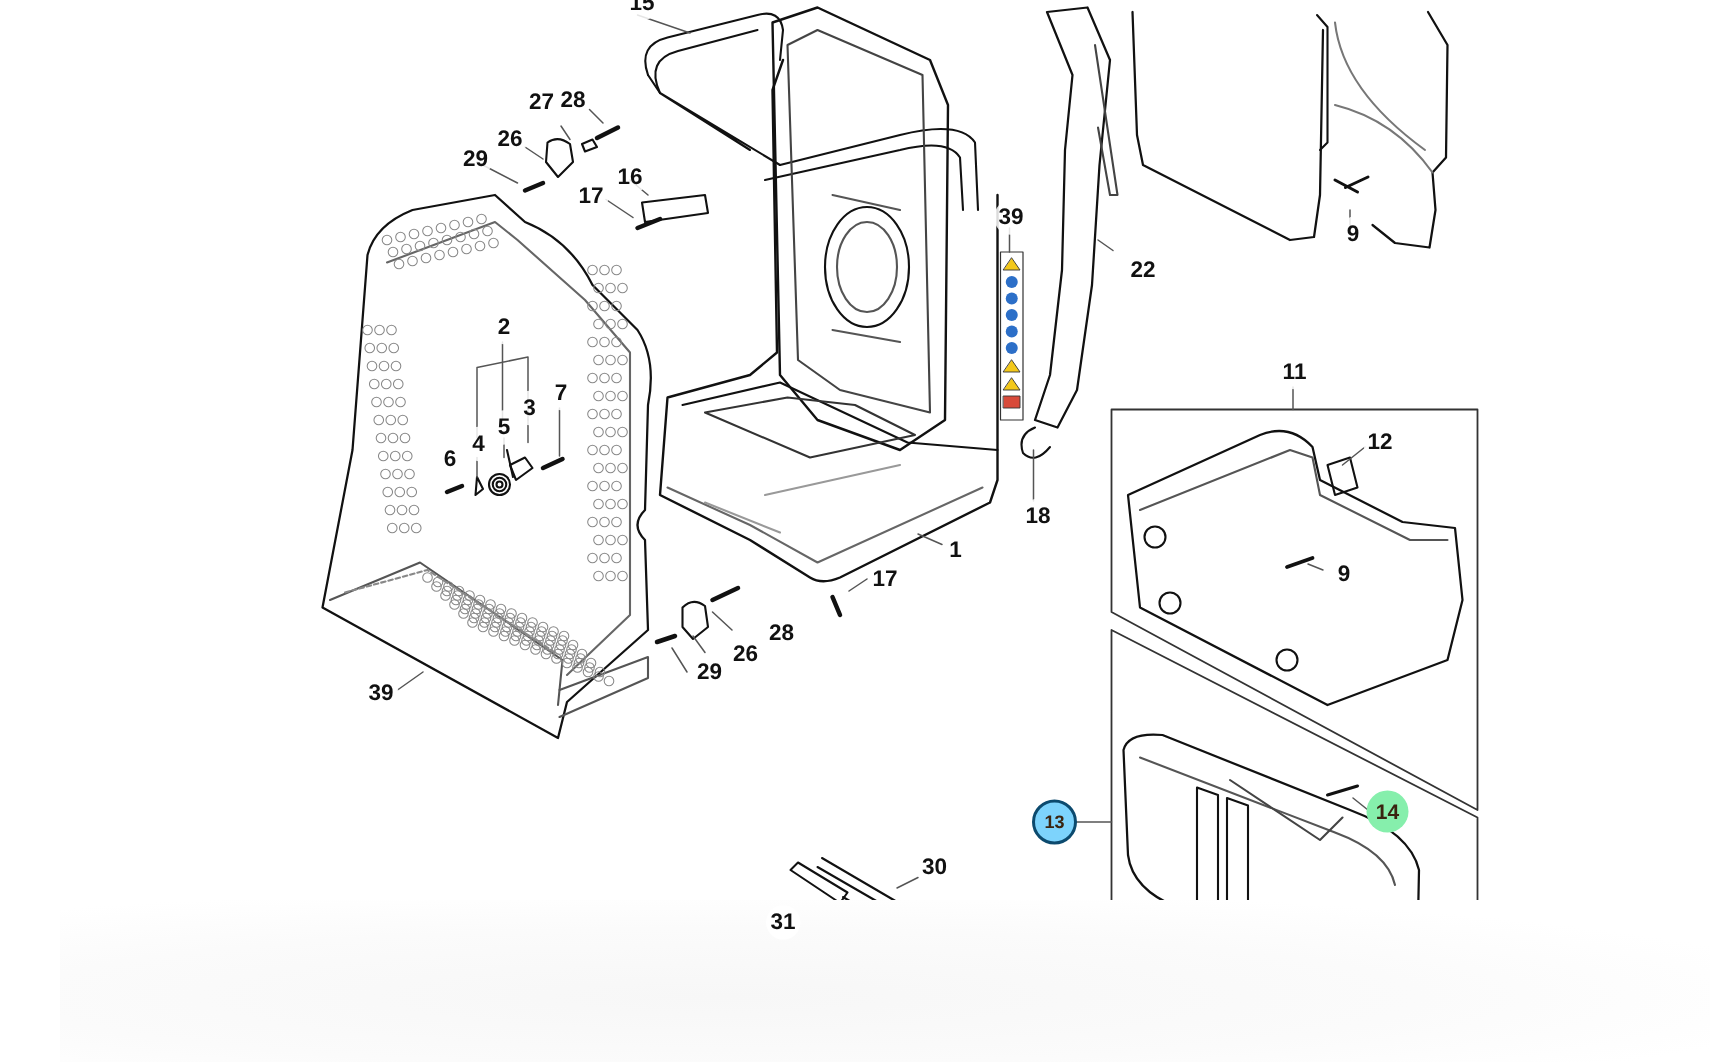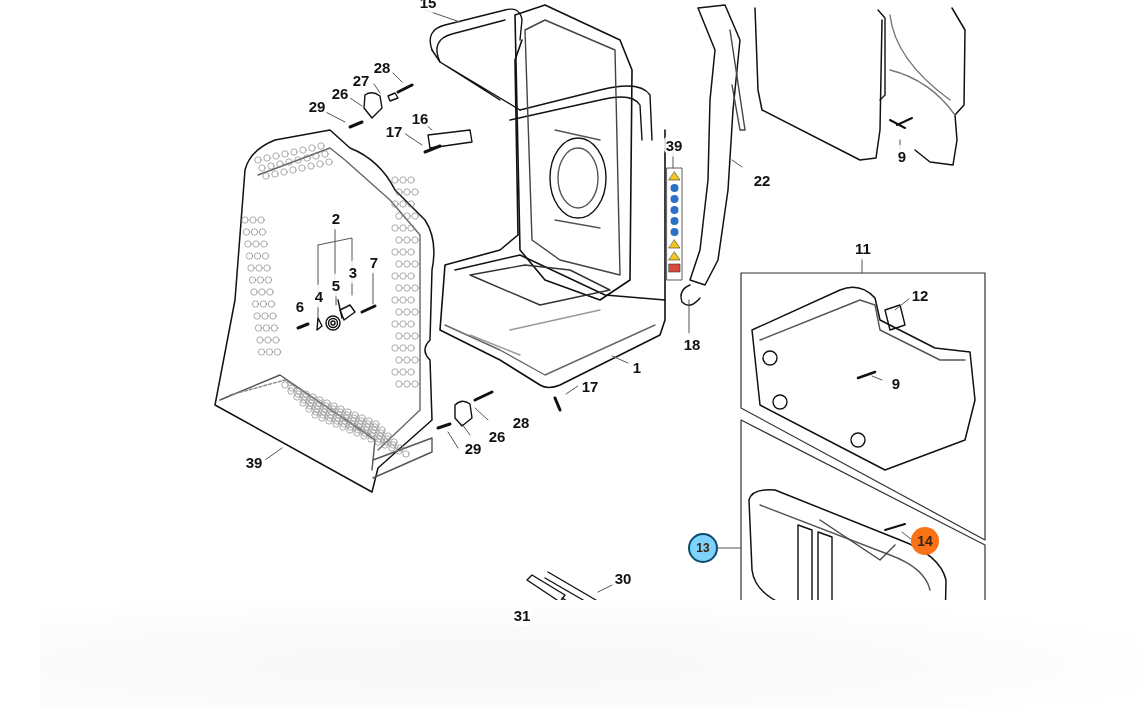--- a/index.html
+++ b/index.html
@@ -8,21 +8,21 @@
   #stage { position: absolute; left: 0; top: 0; width: 935px; height: 708px; }
   svg.art { position: absolute; left: 0; top: 0; }
   .lbl { position: absolute; font-weight: bold; font-size: 15px; color: #111;
          background: rgba(255,255,255,0.85); border-radius: 50%; line-height: 1;
          padding: 4px 3px; transform: translate(-50%, -50%); cursor: pointer; white-space: nowrap; }
   .badge-sel { position: absolute; width: 26px; height: 26px; border-radius: 50%;
          background: #7dd3fc; border: 2px solid #0c4a6e; transform: translate(-50%, -50%);
          display: flex; align-items: center; justify-content: center; font-weight: bold;
          font-size: 12px; color: #3a2410; cursor: pointer; }
   .badge-hov { position: absolute; width: 28px; height: 28px; border-radius: 50%;
-         background: #f97316; transform: translate(-50%, -50%); display: flex;
+         background: #86efac; transform: translate(-50%, -50%); display: flex;
          align-items: center; justify-content: center; font-weight: bold; font-size: 14px;
          color: #3a2410; cursor: pointer; }
   .fade { position: absolute; left: 40px; top: 600px; width: 1100px; height: 108px;
           background: radial-gradient(ellipse at 40% 60%, #f7f7f7 0%, #fbfbfb 50%, #ffffff 80%); }
 </style>
 </head>
 <body>
 
 <div id="stage">
   <svg class="art" width="1145" height="708" viewBox="0 0 1145 708" fill="none" stroke="#111" stroke-width="1.4" stroke-linejoin="round" stroke-linecap="round">
@@ -367,21 +367,21 @@
         <path d="M912 540 L902 532"></path>
       <path d="M612 585 L598 592"></path>
         <path d="M530 614 L545 605"></path>
     </g>
   </svg>
 
   <div class="fade"></div>
 
   <span class="lbl" style="left:428px;top:2px;">15</span>
   <span class="lbl" style="left:382px;top:67px;">28</span>
-  <span class="lbl" style="left:361px;top:80px;">27</span>
+  <span class="lbl" style="left:361px;top:68px;">27</span>
   <span class="lbl" style="left:340px;top:93px;">26</span>
   <span class="lbl" style="left:317px;top:106px;">29</span>
   <span class="lbl" style="left:420px;top:118px;">16</span>
   <span class="lbl" style="left:394px;top:131px;">17</span>
   <span class="lbl" style="left:336px;top:218px;">2</span>
   <span class="lbl" style="left:353px;top:272px;">3</span>
   <span class="lbl" style="left:319px;top:296px;">4</span>
   <span class="lbl" style="left:336px;top:285px;">5</span>
   <span class="lbl" style="left:300px;top:306px;">6</span>
   <span class="lbl" style="left:374px;top:262px;">7</span>

